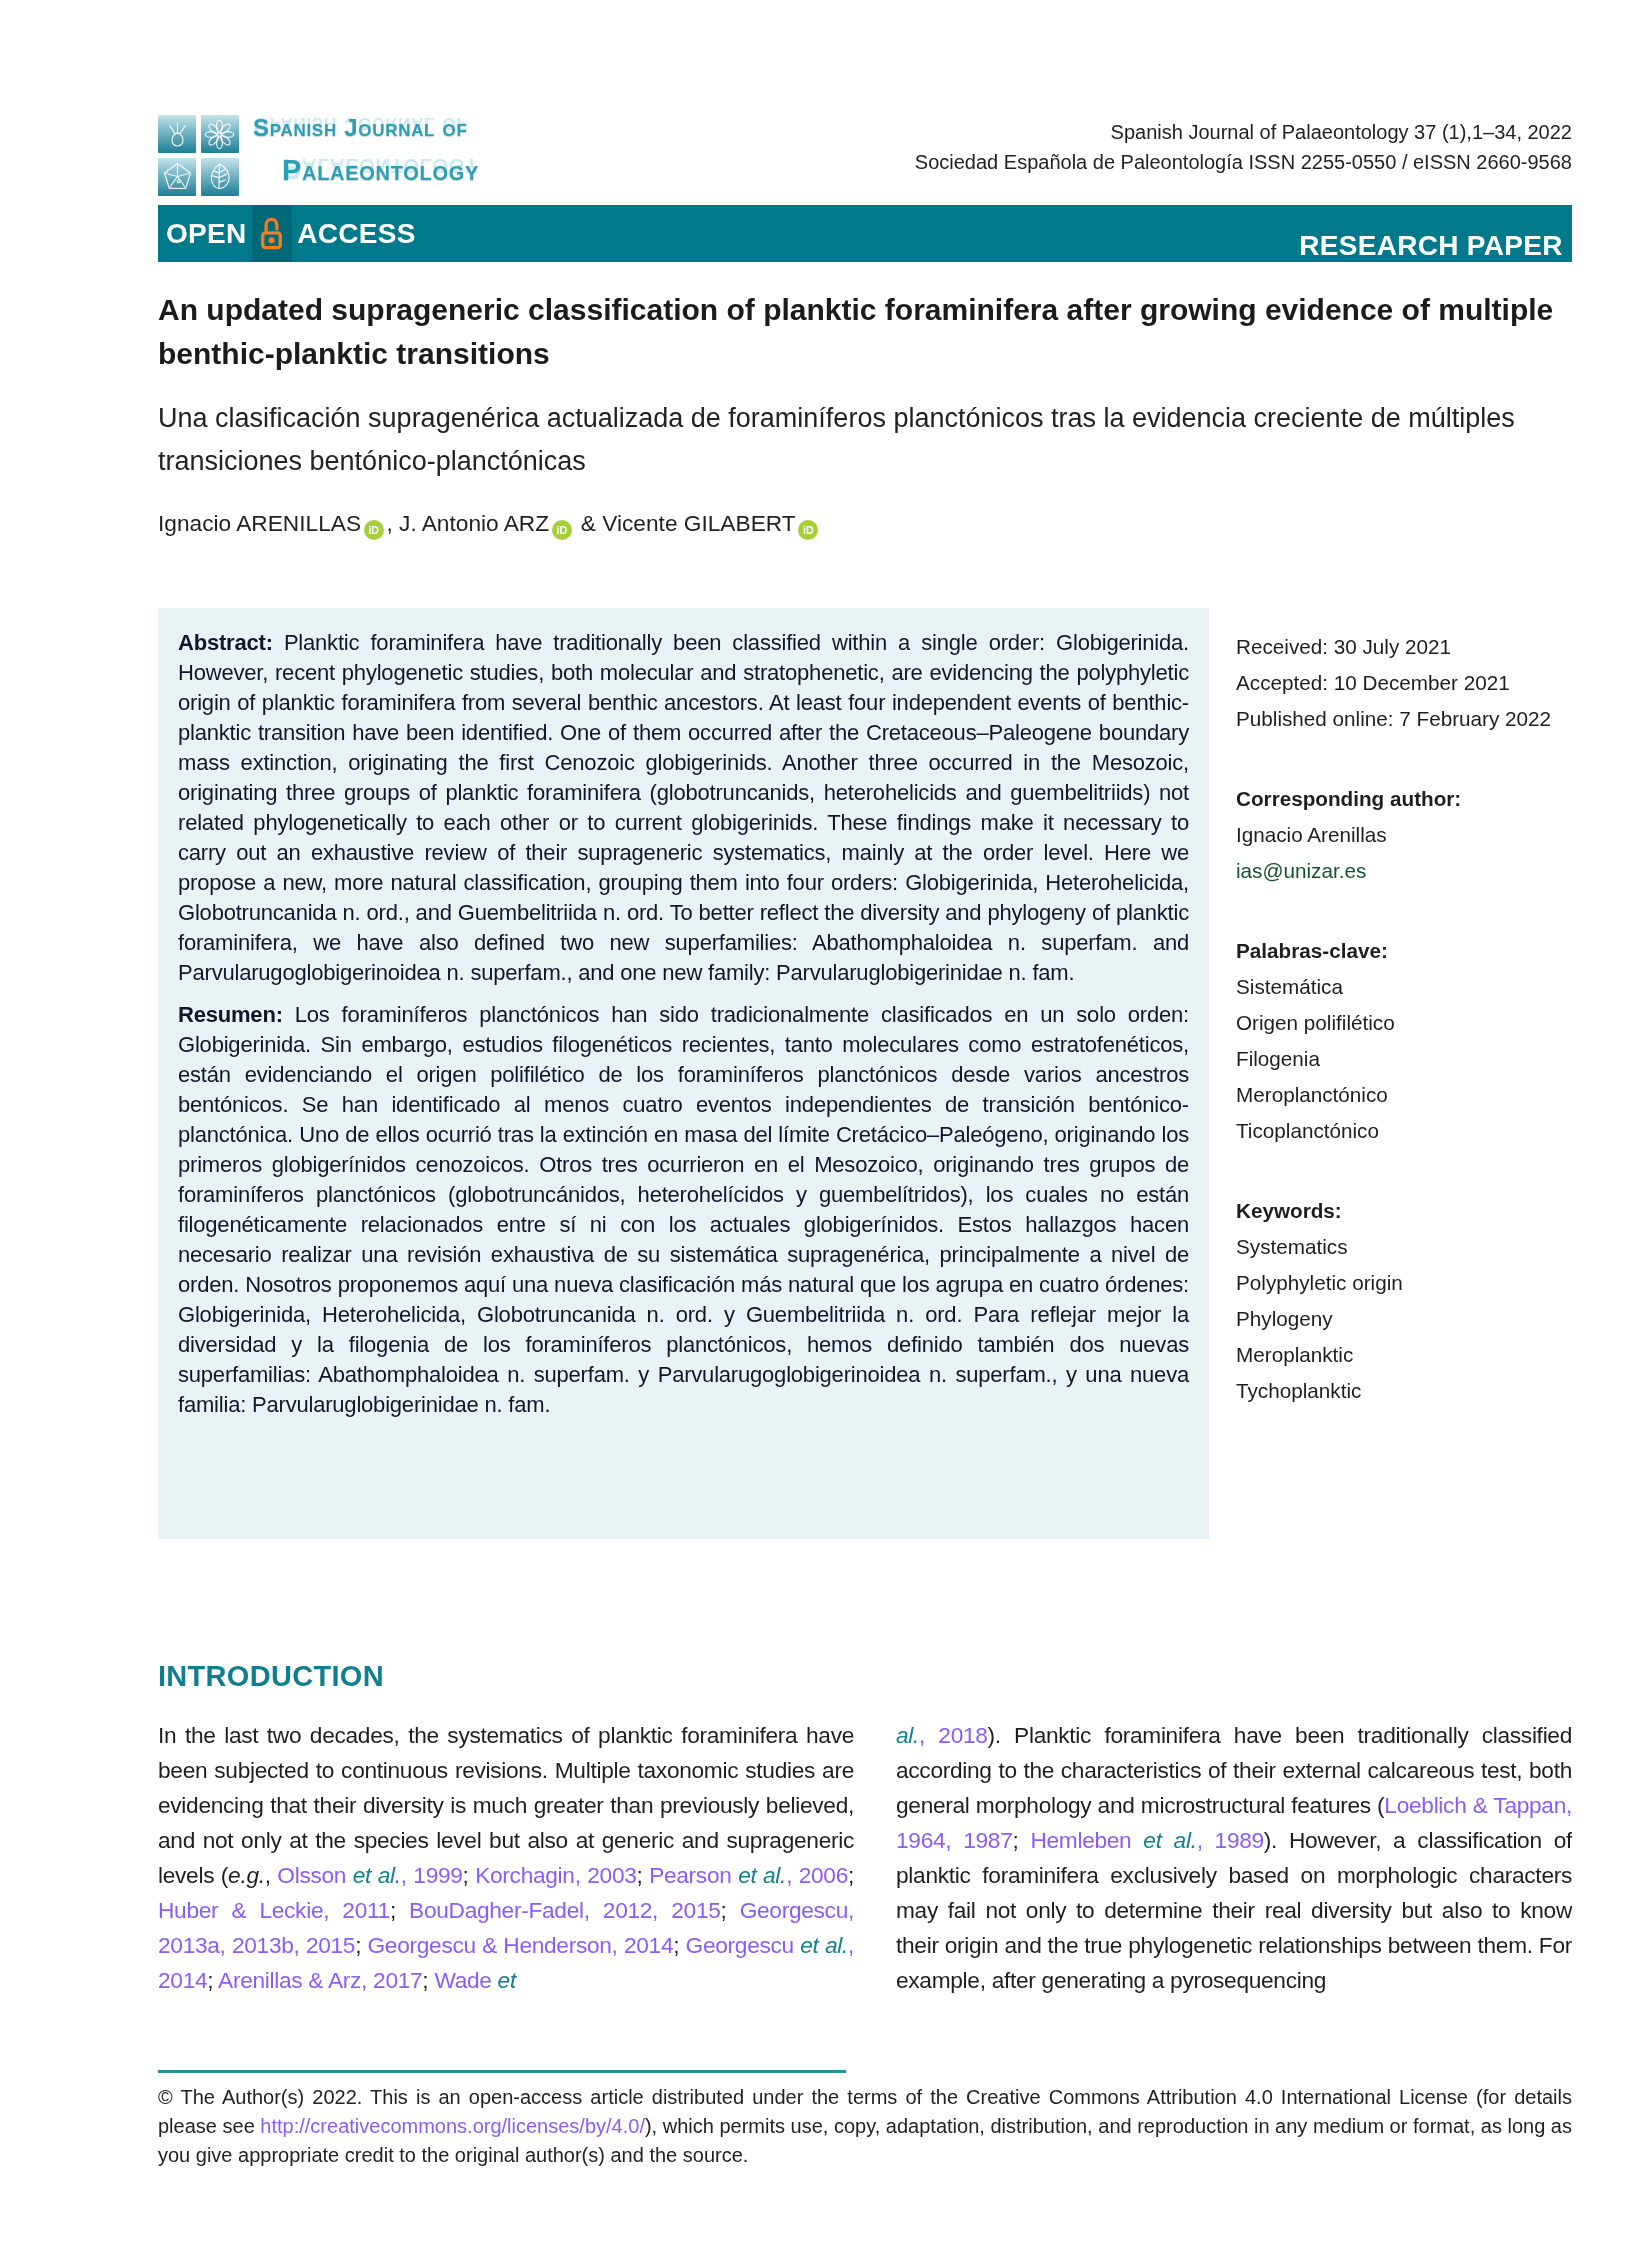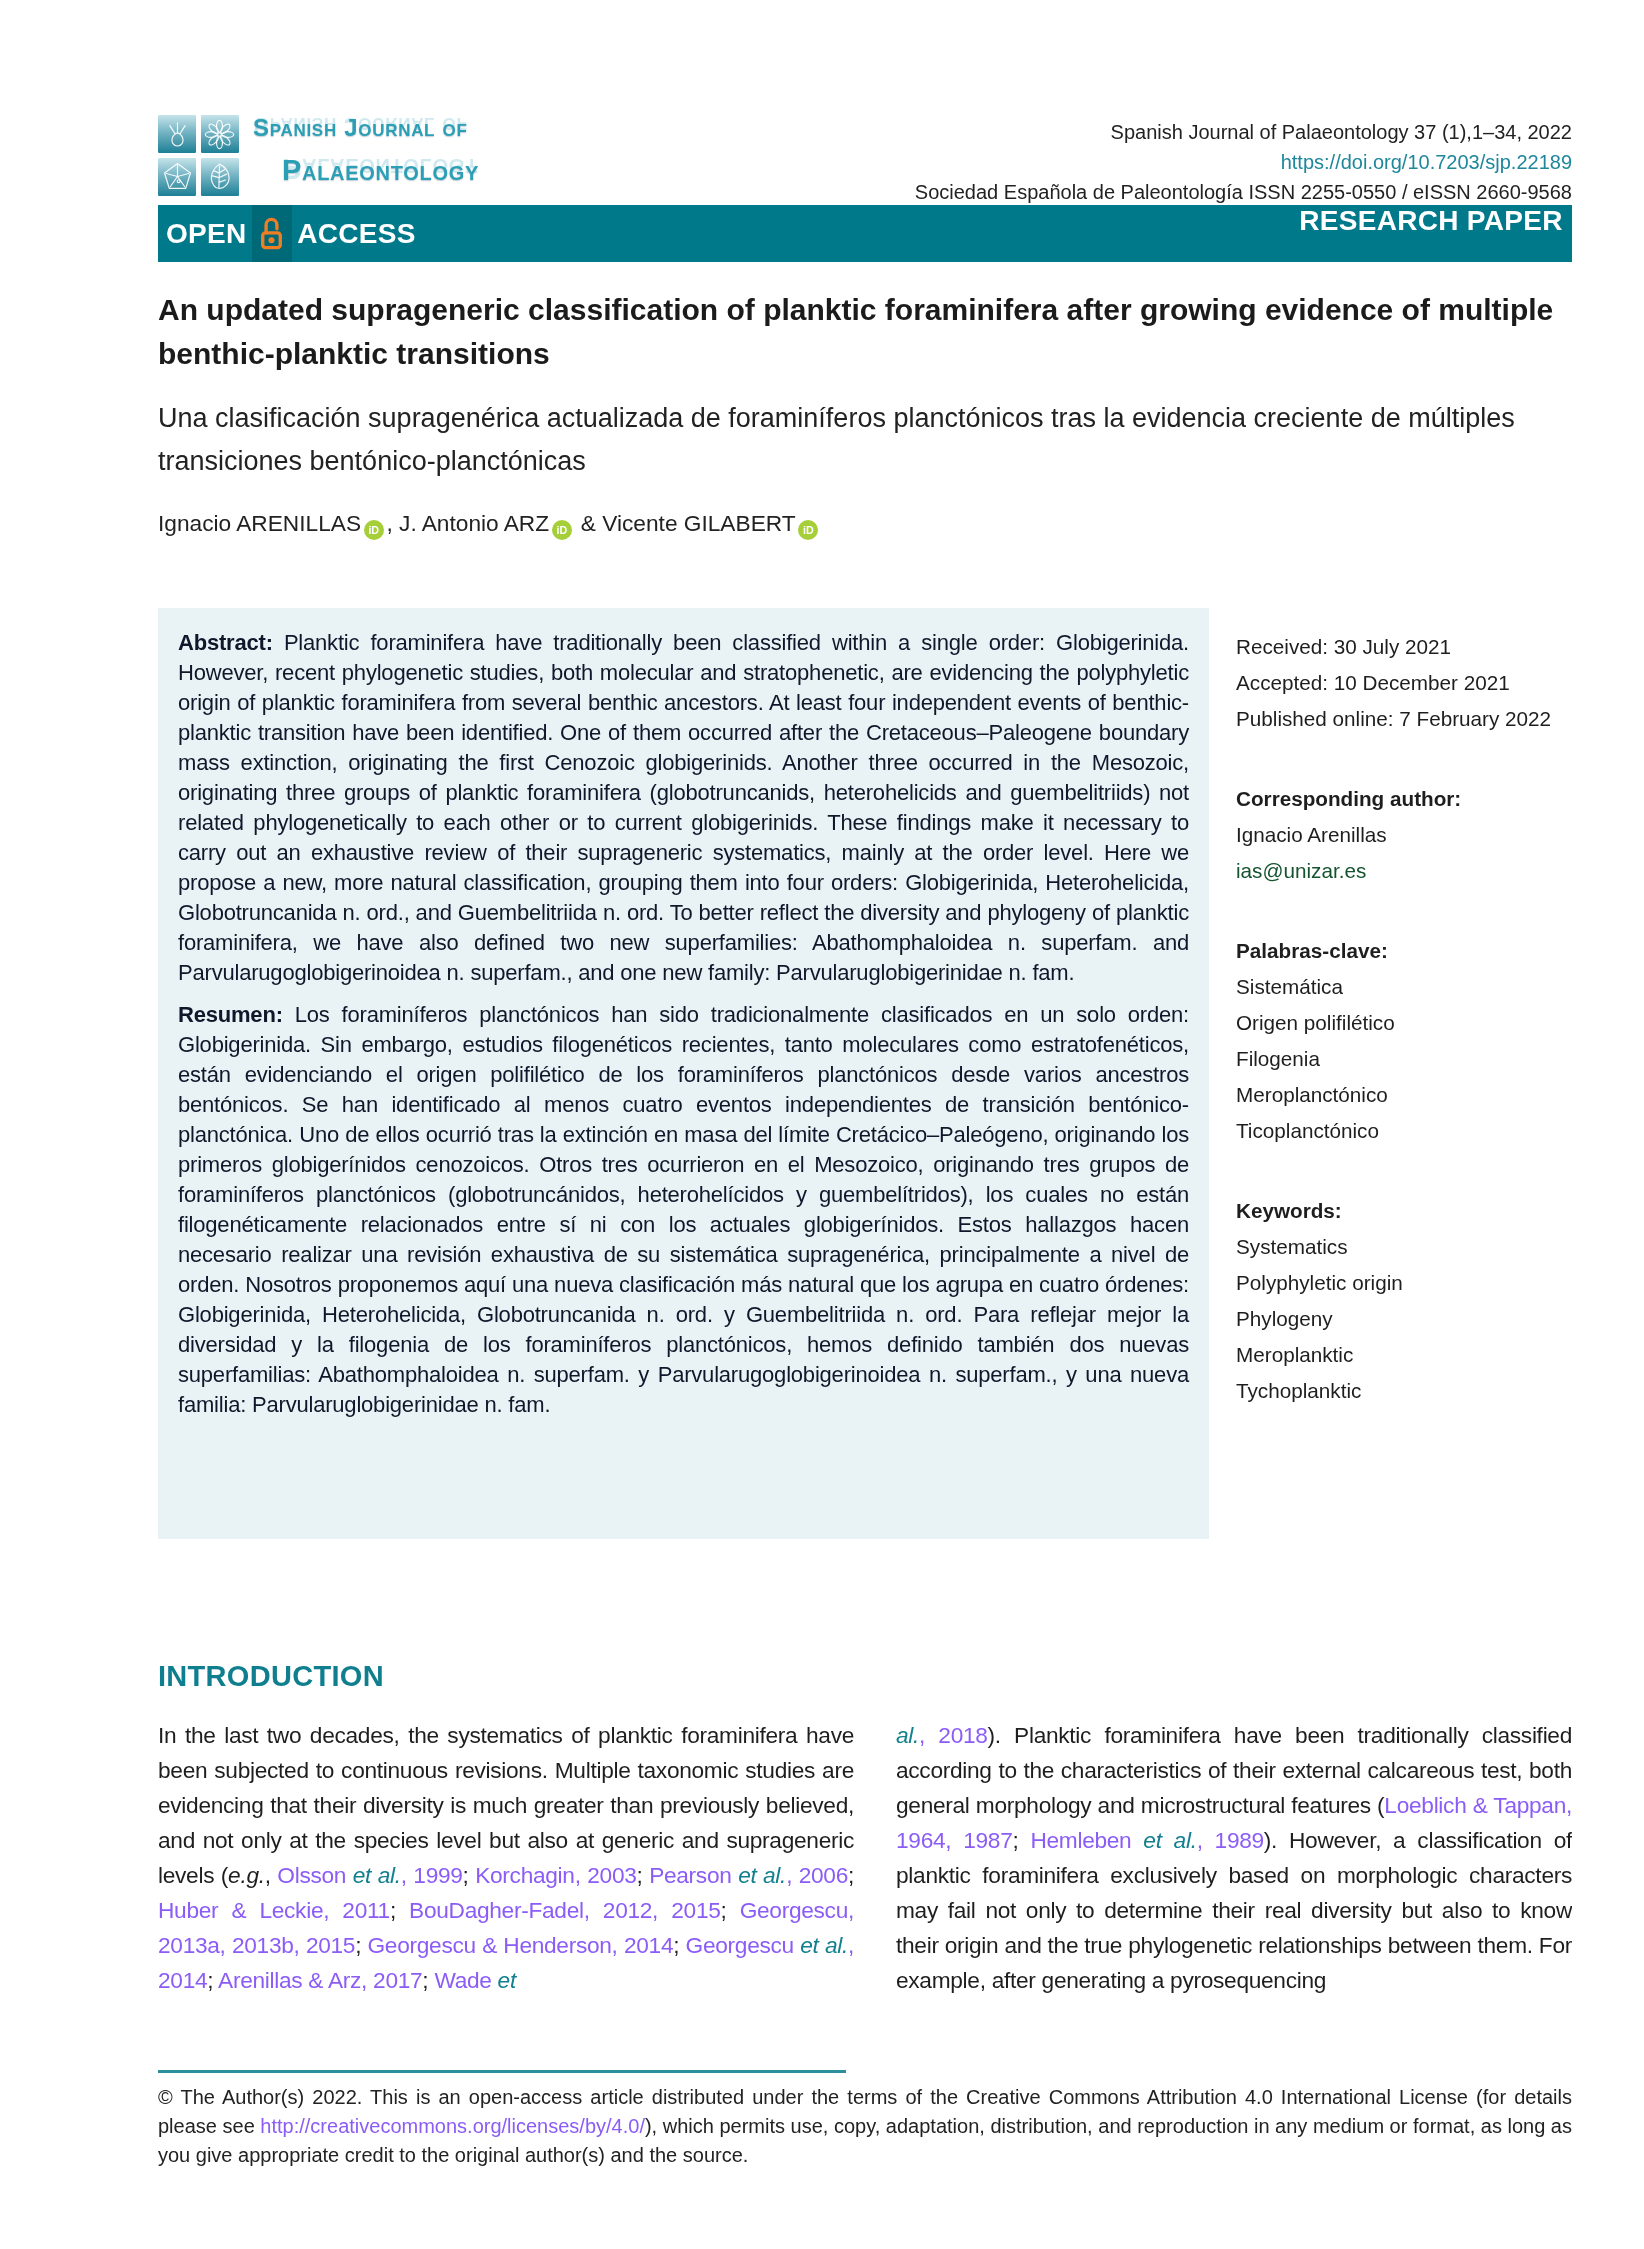--- a/index.html
+++ b/index.html
@@ -24,21 +24,21 @@
                  transform-origin:top;opacity:.22;filter:blur(0.4px);}
   .ll1{font-size:24px;}
   .ll2{font-size:29px;margin-top:16px;margin-left:29px;}
 
   .header-meta{right:72px;top:117px;width:866px;text-align:right;
                font-size:20px;line-height:30px;color:#222;}
   .header-meta .doi{color:#1f879b;text-decoration:none;}
 
   
   .banner{left:158px;top:205px;width:1414px;height:57px;background:#00798a;
-          display:flex;align-items:flex-start;color:#ffffff;font-weight:bold;}
+          display:flex;align-items:flex-end;color:#ffffff;font-weight:bold;}
   .banner .b-left{display:flex;align-items:center;margin-left:8px;}
   .banner .b-word{font-size:28px;letter-spacing:0.3px;}
   .oa-tile{width:40px;height:57px;margin:0 5.3px;background:rgba(0,0,0,.13);
            display:flex;align-items:center;justify-content:center;}
   .oa-tile svg{width:27px;height:41px;}
   .banner .b-right{margin-left:auto;margin-right:9.3px;font-size:28px;letter-spacing:0.3px;}
 
   
   .title-en{left:158px;top:288px;width:1414px;font-size:30px;line-height:44px;
             font-weight:bold;color:#1c1b1b;}
@@ -125,21 +125,20 @@
     <span class="lr">Spanish Journal of</span>
   </div>
   <div class="logo-line ll2">
     <span class="lt">Palaeontology</span>
     <span class="lr">Palaeontology</span>
   </div>
 </div>
 
 <div class="abs header-meta">
   <div>Spanish Journal of Palaeontology 37 (1),1–34, 2022</div>
-  <div><a class="doi" href="#">https://doi.org/10.7203/sjp.22189</a></div>
   <div>Sociedad Española de Paleontología ISSN 2255-0550 / eISSN 2660-9568</div>
 </div>
 
 <div class="abs banner">
   <div class="b-left">
     <span class="b-word">OPEN</span>
     <span class="oa-tile">
       <svg viewBox="0 0 40 56">
         <path d="M12 27 V15 a8 8 0 0 1 16 0 v6" fill="none" stroke="#ef7d23" stroke-width="5" stroke-linecap="round"></path>
         <rect x="7" y="27" width="26" height="22" rx="4" fill="none" stroke="#ef7d23" stroke-width="5"></rect>

